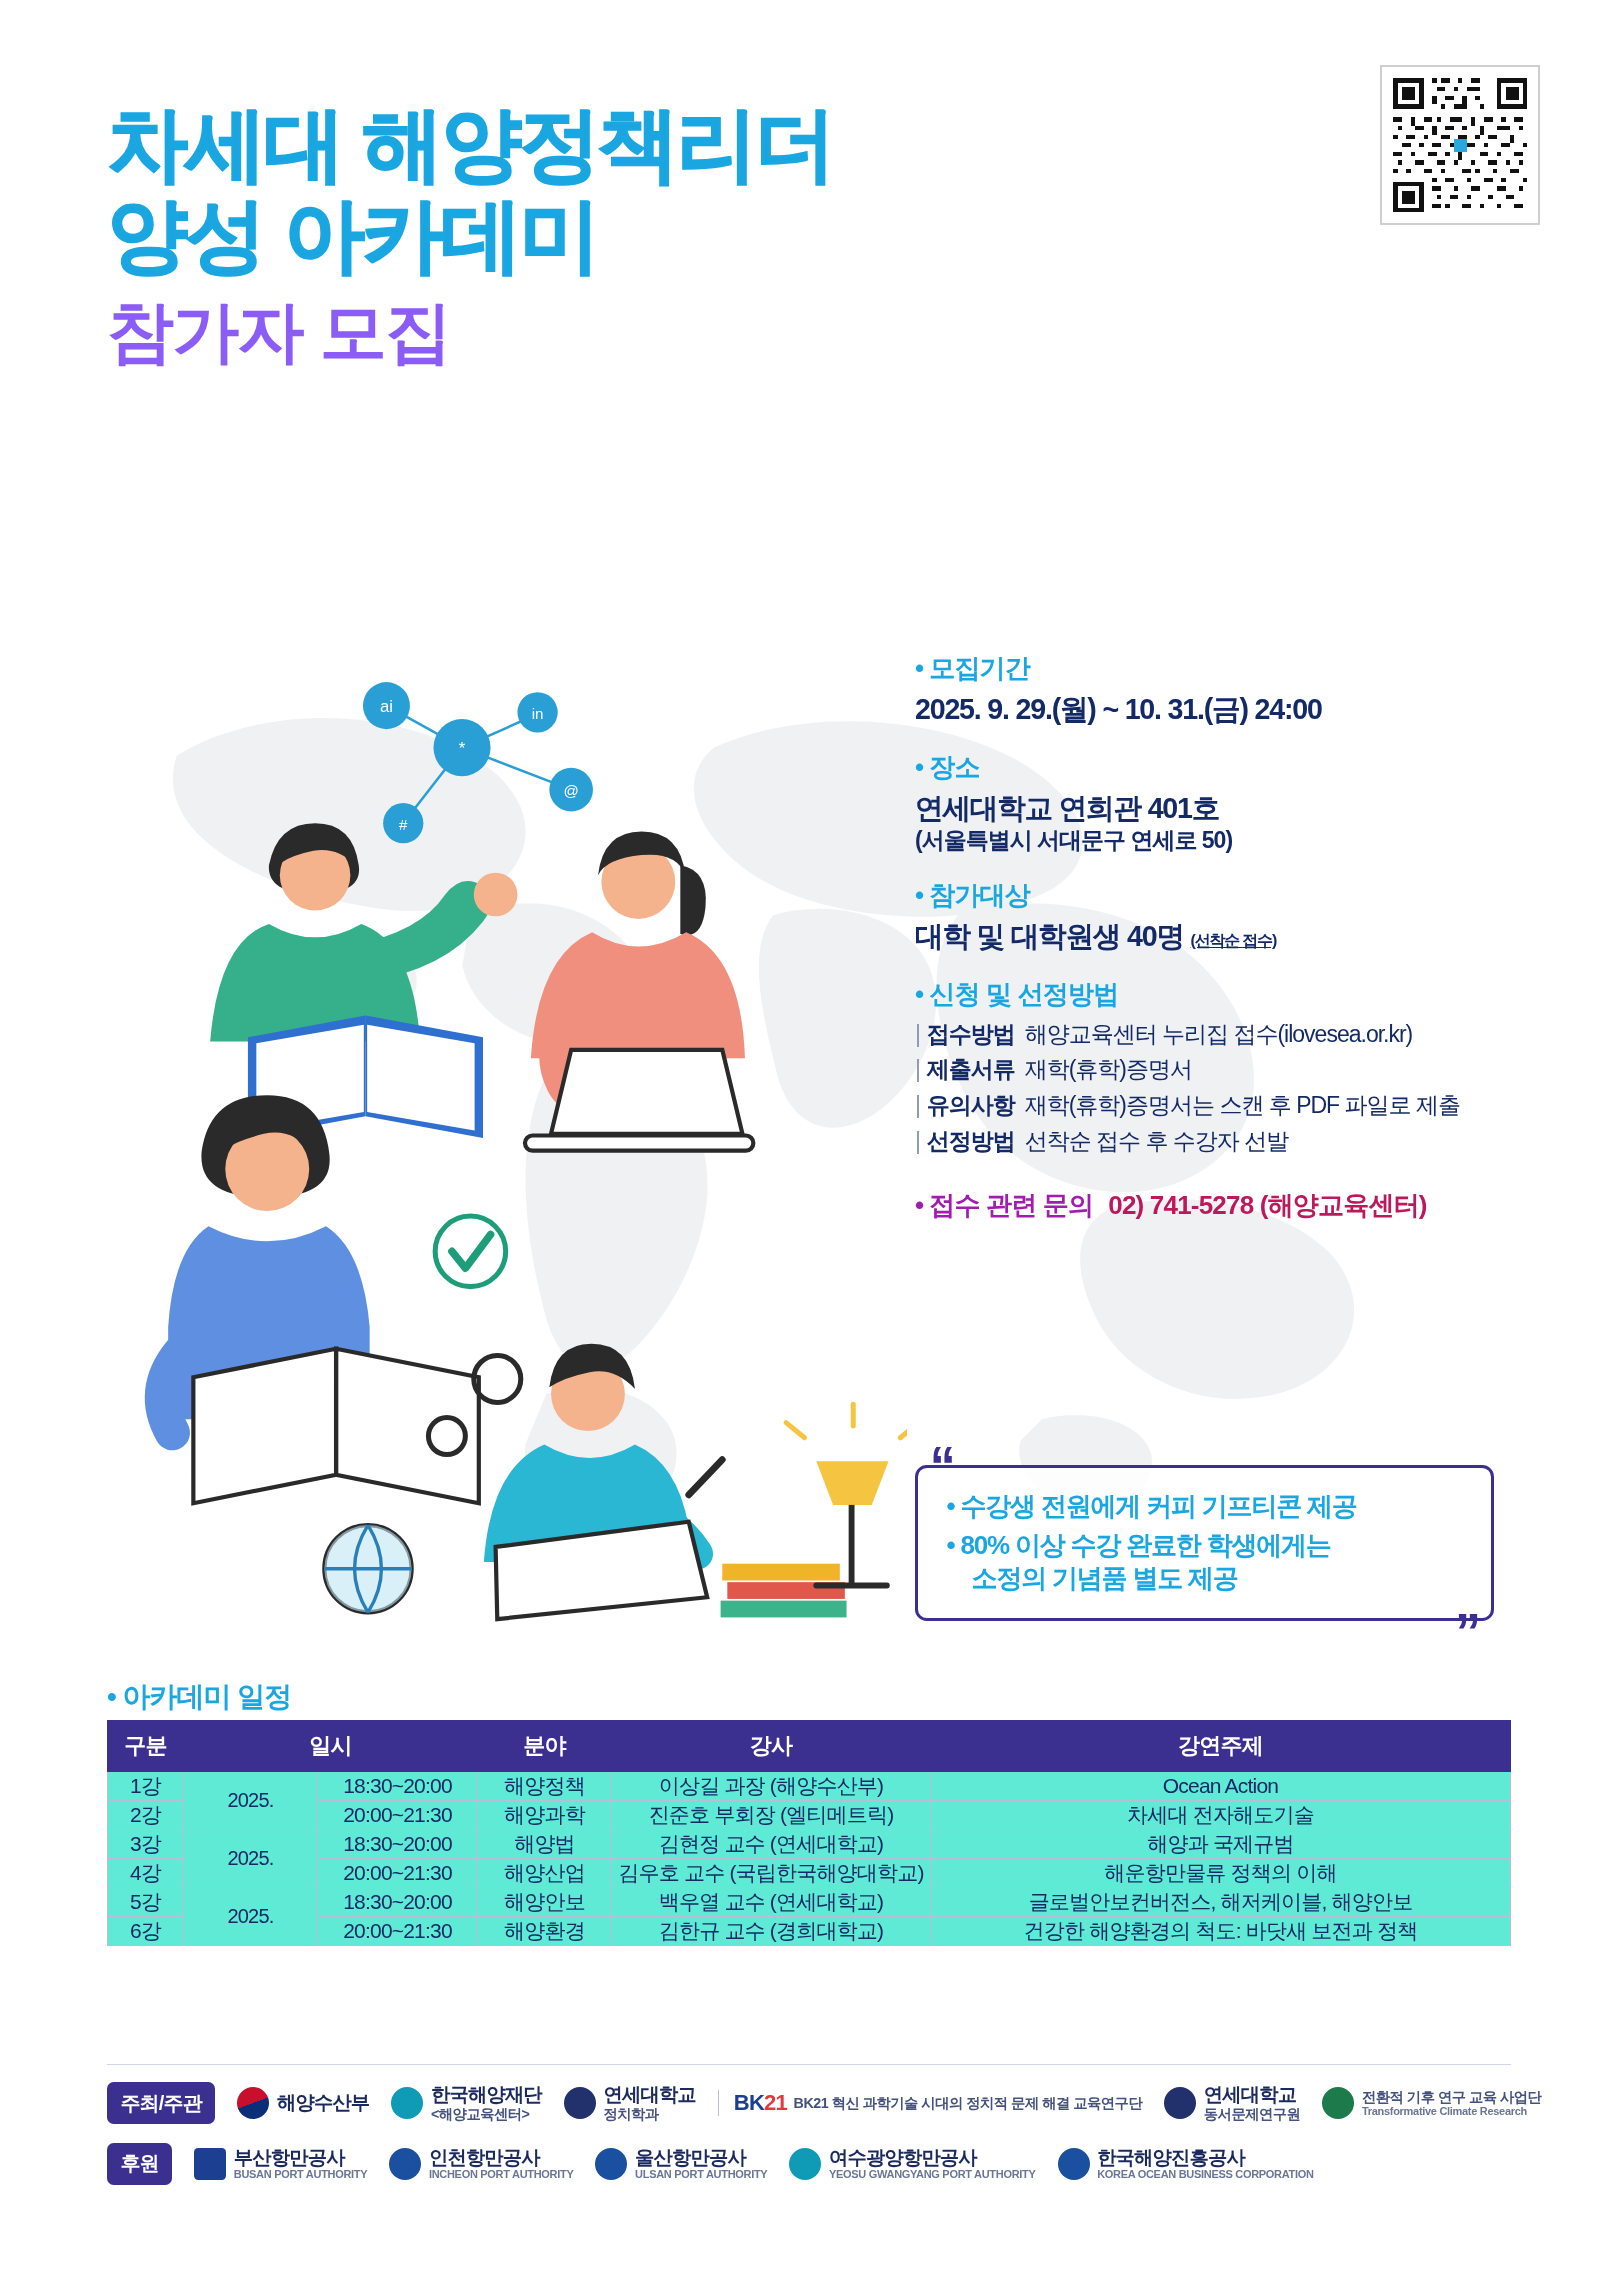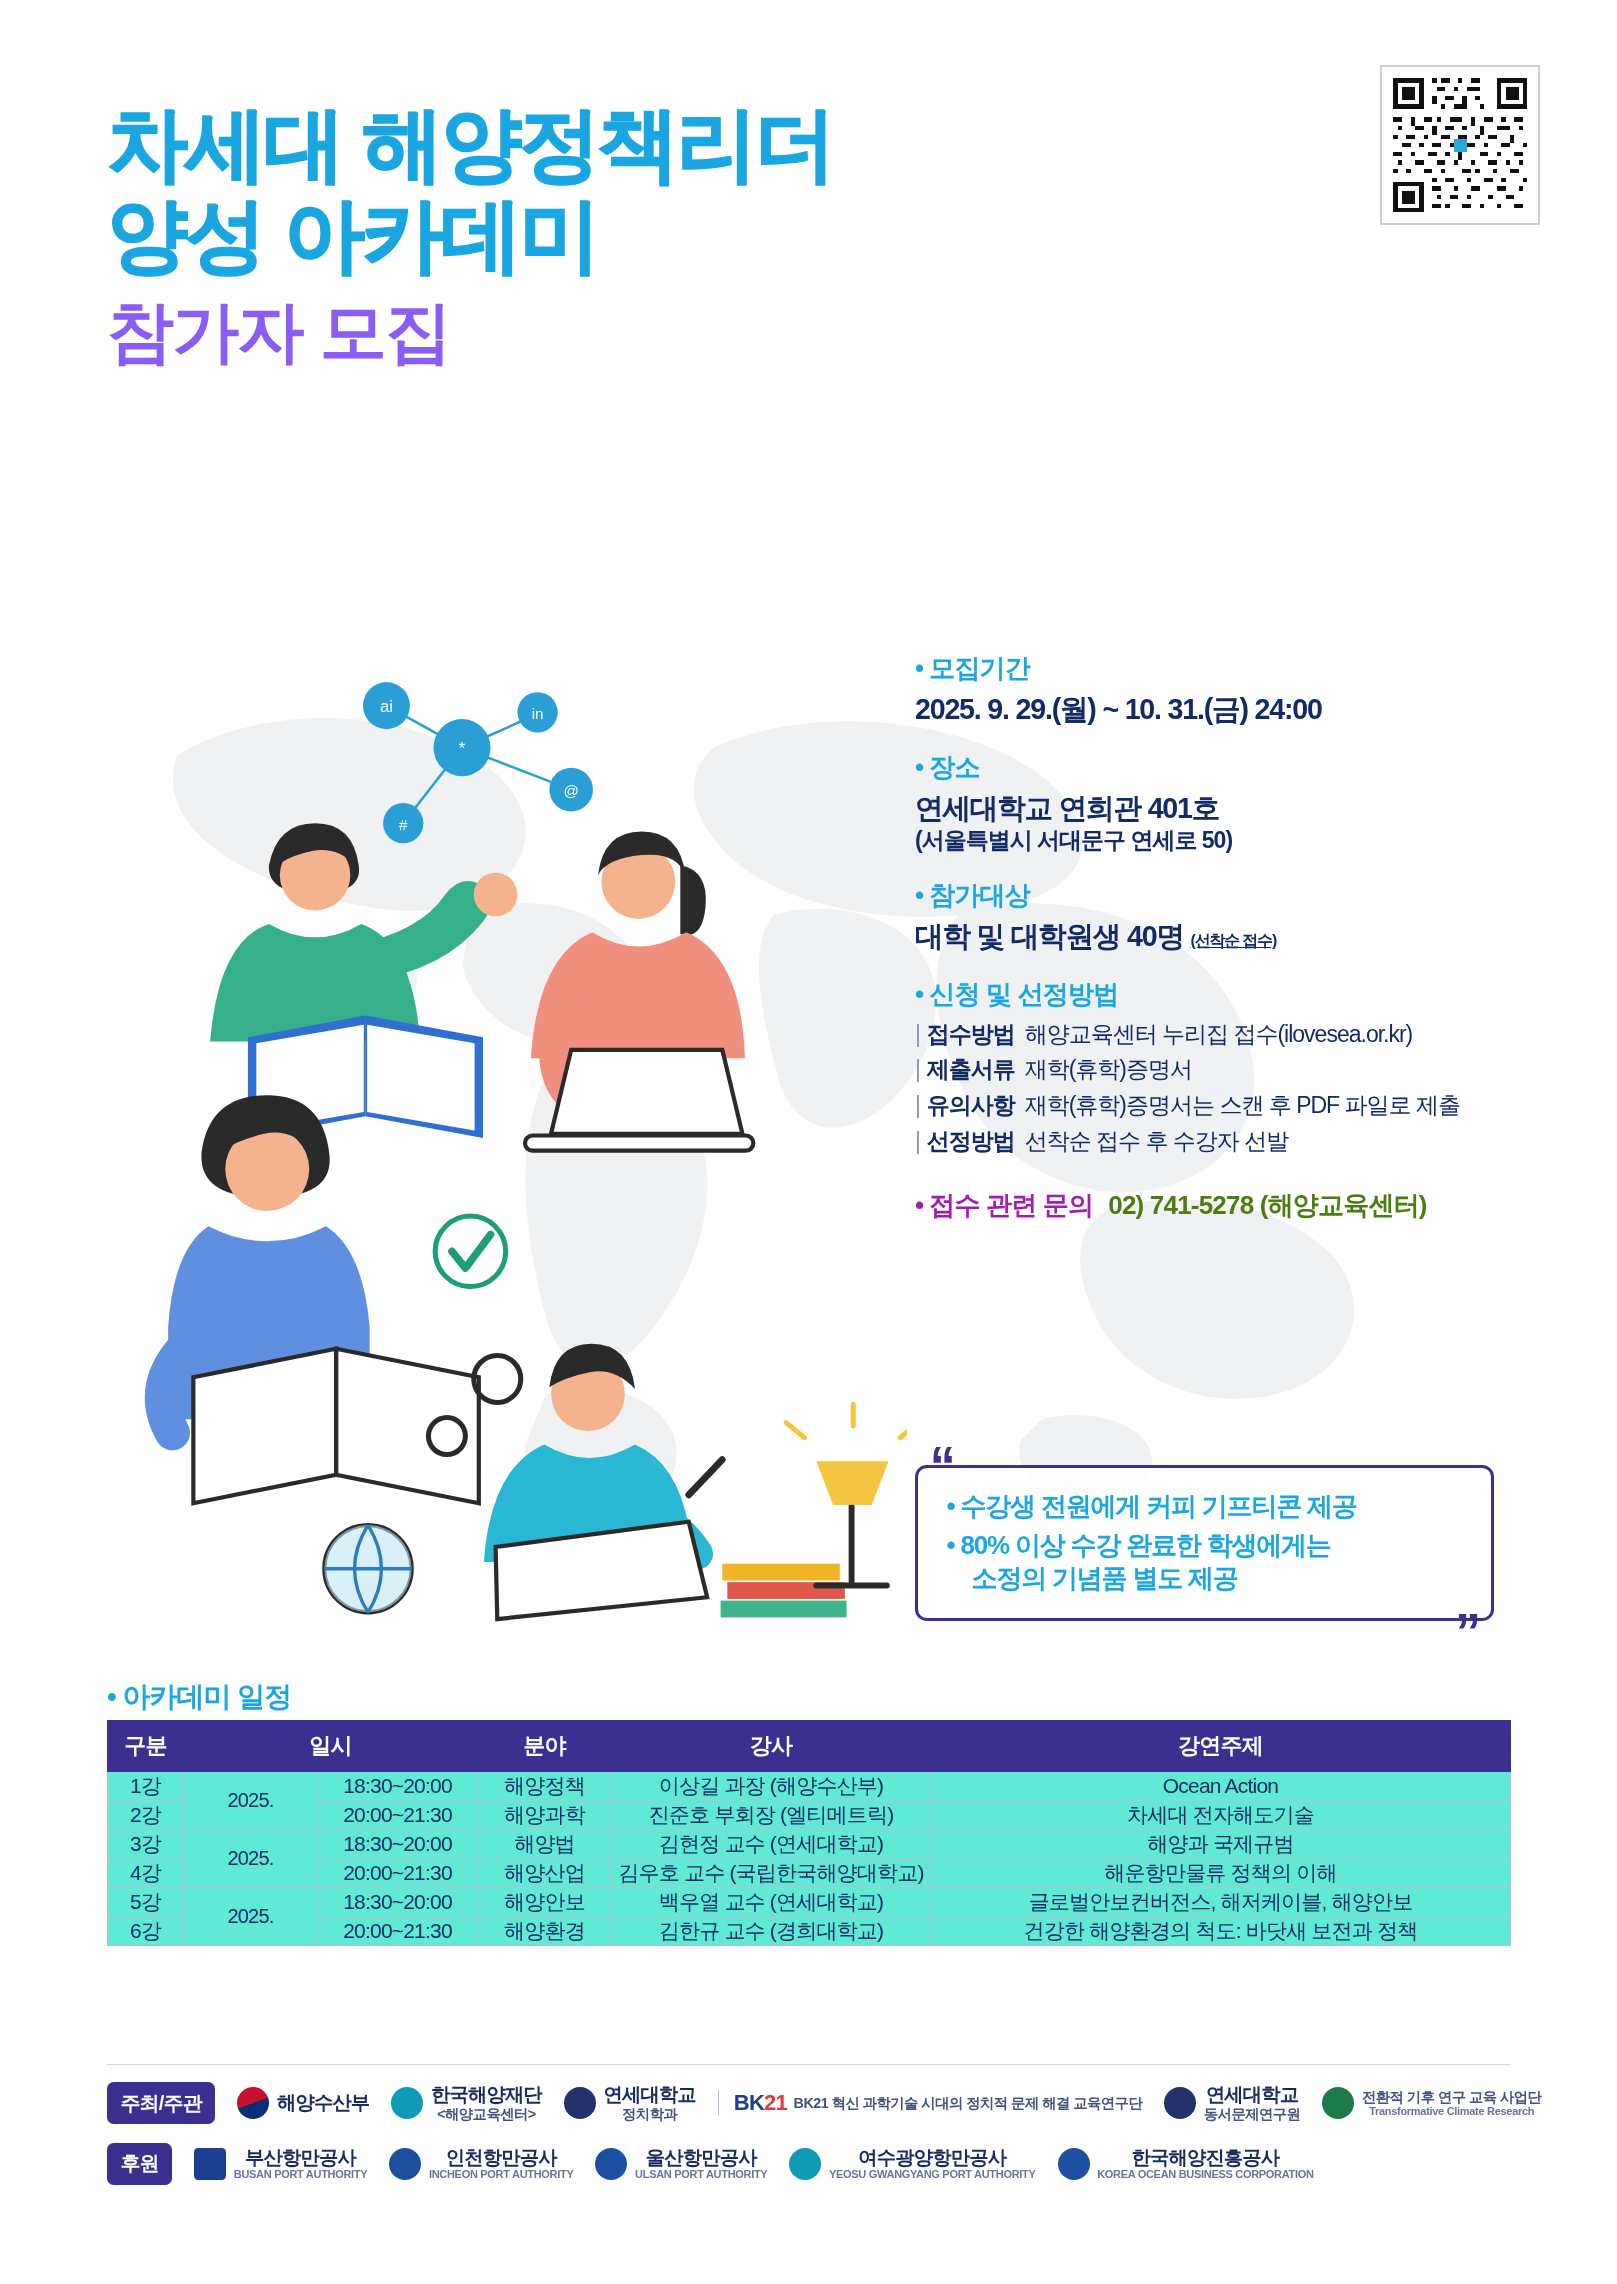--- a/index.html
+++ b/index.html
@@ -161,21 +161,21 @@
   .contact-row .ttl {
     font-size: 26px;
     font-weight: 800;
     color: #a21caf;
     letter-spacing: -0.8px;
   }
   .contact-row .ttl::before { content: "•"; margin-right: 5.9px; }
   .contact-row .val {
     font-size: 26px;
     font-weight: 700;
-    color: #4d7c0f;
+    color: #be185d;
     letter-spacing: -0.8px;
   }
 
   
   .highlight {
     position: absolute;
     left: 915px;
     top: 1465px;
     width: 579px;
     border: 3.4px solid #3b2f8f;
@@ -318,21 +318,21 @@
   .logo .mark.taegeuk {
     background: linear-gradient(160deg,#c8102e 0 50%, #0b2e79 50% 100%);
   }
   .logo .sub {
     display: block;
     font-size: 14.3px;
     font-weight: 600;
     color: #45527f;
     letter-spacing: -0.5px;
   }
-  .logo .txt-main { line-height: 1.12; text-align: center; }
+  .logo .txt-main { line-height: 1.12; }
   .logo .eng2 {
     display: block;
     font-size: 11px;
     font-weight: 600;
     color: #6b7595;
     letter-spacing: -0.3px;
   }
   .bk21 {
     display: flex; align-items: center; gap: 6.7px;
     border-left: 1.7px solid #b9bed6;

